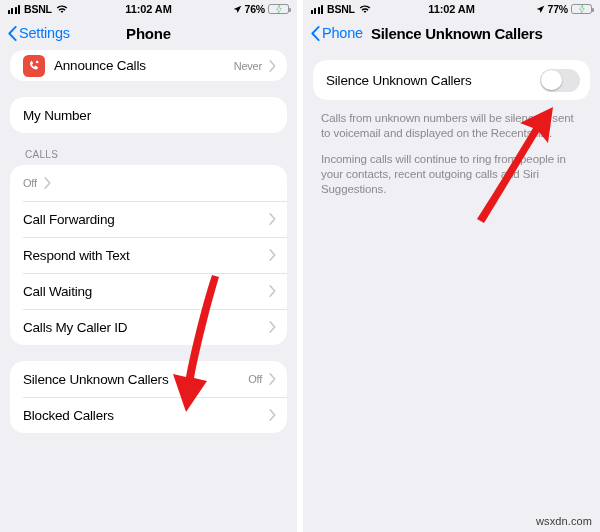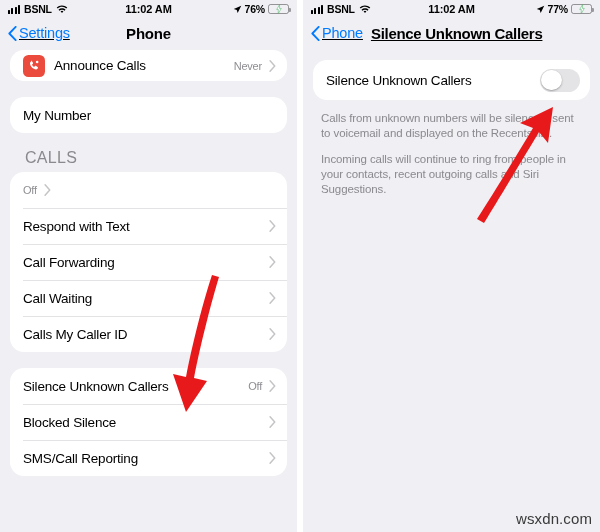--- a/index.html
+++ b/index.html
@@ -90,21 +90,20 @@
   .pct { font-size: 10.5px; font-weight: bold; letter-spacing: -0.2px; }
 
   
   .nav-bar {
     position: relative;
     height: 30px;
     background: #efeff4;
     display: flex;
     align-items: center;
     padding: 0 8px;
-    text-decoration: underline;
   }
   .nav-back {
     display: flex; align-items: center; gap: 2px;
     color: #007aff; font-size: 14.5px;
     cursor: pointer; letter-spacing: -0.2px;
     position: relative; z-index: 3;
   }
   .chev-back { width: 9px; height: 15px; display: block; flex: none; }
   .nav-title-center {
     position: absolute; left: 0; right: 0; top: 0; height: 30px;
@@ -155,21 +154,21 @@
     font-size: 13.5px; color: #000; letter-spacing: -0.2px;
     flex: 1; white-space: nowrap;
   }
   .row-value {
     font-size: 11px; color: #8e8e93; letter-spacing: -0.2px;
     margin-right: 7px;
   }
   .chev-right { width: 7px; height: 12px; display: block; flex: none; }
 
   .section-header {
-    font-size: 16px;
+    font-size: 10px;
     color: #8a8a8e;
     letter-spacing: 0.3px;
     padding: 0 0 5px 15px;
     text-transform: uppercase;
   }
 
   .gap-16 { height: 16px; }
   .gap-12 { height: 12px; }
 
   
@@ -213,21 +212,21 @@
     position: absolute; left: 0; top: 0;
     width: 600px; height: 532px;
     pointer-events: none;
     z-index: 50;
   }
 
   
   .watermark {
     position: absolute;
     right: 8px; bottom: 5px;
-    font-size: 15px;
+    font-size: 11px;
     color: #3a3a3a;
     letter-spacing: 0.1px;
     z-index: 60;
     font-family: "Liberation Sans", sans-serif;
   }
 
   .panel-divider {
     position: absolute;
     left: 297px; top: 0;
     width: 6px; height: 532px;
@@ -321,29 +320,29 @@
       <div class="card">
         <div class="row">
           <span class="row-value">Off</span>
           <span>
             <svg class="chev-right" viewBox="0 0 8 14">
                 <path d="M1.2 1 6.6 7l-5.4 6" fill="none" stroke="#c4c4c6" stroke-width="1.7" stroke-linecap="round" stroke-linejoin="round"></path>
               </svg>
           </span>
         </div>
         <div class="row">
+          <span class="row-label">Call Forwarding</span>
+          <span>
+            <svg class="chev-right" viewBox="0 0 8 14">
+                <path d="M1.2 1 6.6 7l-5.4 6" fill="none" stroke="#c4c4c6" stroke-width="1.7" stroke-linecap="round" stroke-linejoin="round"></path>
+              </svg>
+          </span>
+        </div>
+        <div class="row">
           <span class="row-label">Respond with Text</span>
-          <span>
-            <svg class="chev-right" viewBox="0 0 8 14">
-                <path d="M1.2 1 6.6 7l-5.4 6" fill="none" stroke="#c4c4c6" stroke-width="1.7" stroke-linecap="round" stroke-linejoin="round"></path>
-              </svg>
-          </span>
-        </div>
-        <div class="row">
-          <span class="row-label">Call Forwarding</span>
           <span>
             <svg class="chev-right" viewBox="0 0 8 14">
                 <path d="M1.2 1 6.6 7l-5.4 6" fill="none" stroke="#c4c4c6" stroke-width="1.7" stroke-linecap="round" stroke-linejoin="round"></path>
               </svg>
           </span>
         </div>
         <div class="row">
           <span class="row-label">Call Waiting</span>
           <span>
             <svg class="chev-right" viewBox="0 0 8 14">
@@ -367,29 +366,21 @@
         <div class="row">
           <span class="row-label">Silence Unknown Callers</span>
           <span class="row-value">Off</span>
           <span>
             <svg class="chev-right" viewBox="0 0 8 14">
                 <path d="M1.2 1 6.6 7l-5.4 6" fill="none" stroke="#c4c4c6" stroke-width="1.7" stroke-linecap="round" stroke-linejoin="round"></path>
               </svg>
           </span>
         </div>
         <div class="row">
-          <span class="row-label">Blocked Silence</span>
-          <span>
-            <svg class="chev-right" viewBox="0 0 8 14">
-                <path d="M1.2 1 6.6 7l-5.4 6" fill="none" stroke="#c4c4c6" stroke-width="1.7" stroke-linecap="round" stroke-linejoin="round"></path>
-              </svg>
-          </span>
-        </div>
-        <div class="row">
-          <span class="row-label">SMS/Call Reporting</span>
+          <span class="row-label">Blocked Callers</span>
           <span>
             <svg class="chev-right" viewBox="0 0 8 14">
                 <path d="M1.2 1 6.6 7l-5.4 6" fill="none" stroke="#c4c4c6" stroke-width="1.7" stroke-linecap="round" stroke-linejoin="round"></path>
               </svg>
           </span>
         </div>
       </div>
 
     </div>
   </div>

